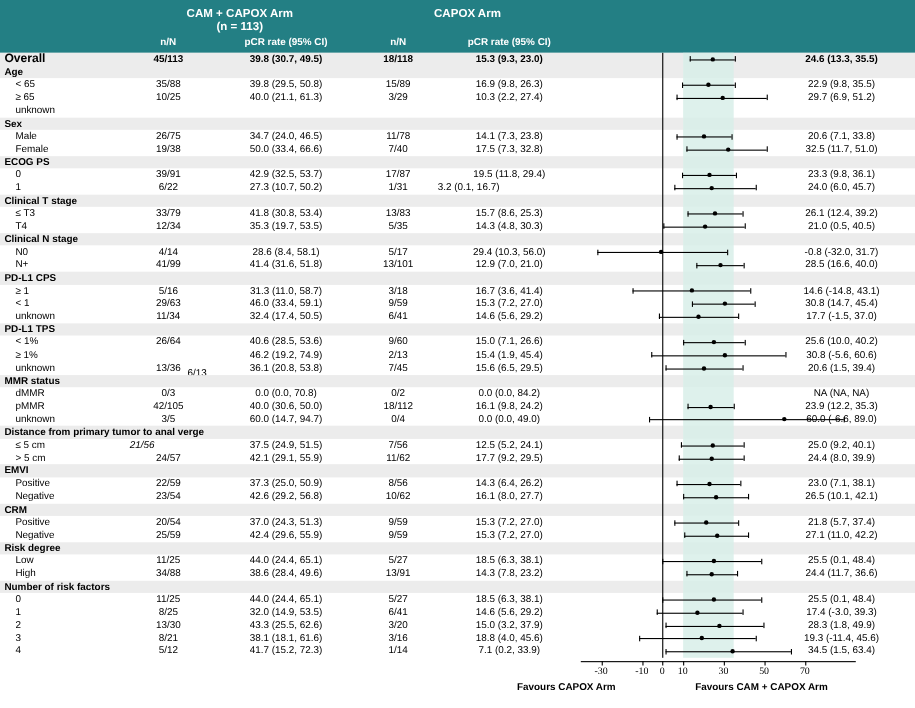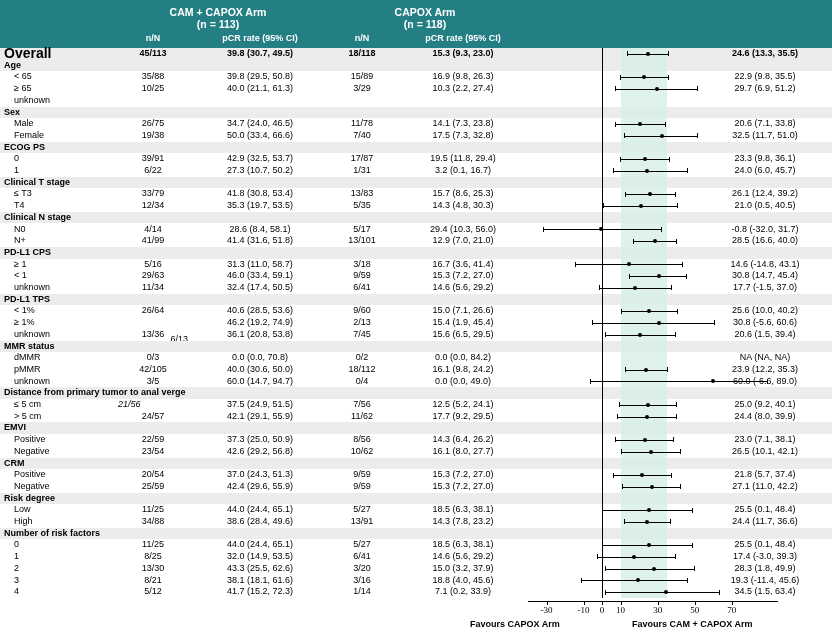--- a/index.html
+++ b/index.html
@@ -20,21 +20,21 @@
   }
   .hdr-t{position:absolute;text-align:center;font-weight:bold;font-size:10.5px;line-height:12px;}
   .hdr-sub{position:absolute;text-align:center;font-weight:bold;font-size:9px;}
 
   
   .row{position:absolute;left:0;width:832px;height:11.5px;}
   .row.alt{background:#ececec;}
   .grp{position:absolute;left:0;width:832px;height:11.5px;background:#ececec;}
   .sect{position:absolute;left:4px;font-weight:bold;font-size:9px;line-height:11.5px;}
   .lbl{position:absolute;left:14px;font-size:9px;line-height:11.5px;}
-  .lbl0{position:absolute;left:4px;font-size:14px;line-height:11.5px;font-weight:bold;}
+  .lbl0{position:absolute;left:4px;font-size:11px;line-height:11.5px;font-weight:bold;}
   .nn{position:absolute;text-align:center;font-size:9px;line-height:11.5px;}
   .pc{position:absolute;text-align:center;font-size:9px;line-height:11.5px;}
   .df{position:absolute;text-align:center;font-size:9px;line-height:11.5px;}
   .b{font-weight:bold;}
 
   
   #plot{position:absolute;left:528px;top:48px;width:250px;height:545px;}
   .band{position:absolute;top:0;height:545px;background:#d8efe9;opacity:.85;}
   .zero{position:absolute;top:0;width:1px;height:545px;background:#000;}
   .ci{position:absolute;height:1px;background:#000;}
@@ -50,21 +50,20 @@
 </style>
 </head>
 <body>
 
 <div id="wrap">
 
   <div class="hdr">
     <div class="hdr-t" style="left:118px;top:6px;width:200px;">CAM + CAPOX Arm</div>
     <div class="hdr-t" style="left:118px;top:18px;width:200px;font-weight:bold;">(n = 113)</div>
     <div class="hdr-t" style="left:330px;top:6px;width:190px;">CAPOX Arm</div>
-    <div class="hdr-t" style="left:330px;top:18px;width:190px;">(n = 118)</div>
     <div class="hdr-sub" style="left:118px;top:33px;width:70px;">n/N</div>
     <div class="hdr-sub" style="left:190px;top:33px;width:140px;">pCR rate (95% CI)</div>
     <div class="hdr-sub" style="left:330px;top:33px;width:64px;">n/N</div>
     <div class="hdr-sub" style="left:398px;top:33px;width:130px;">pCR rate (95% CI)</div>
   </div>
 
   <div id="rows">
       <div class="row alt" style="position: absolute; left: 0px; top: 48px; width: 832px; height: 11.7px;">
         <div class="lbl0" style="left: 4px; width: 110px; top: 0px;">Overall</div>
         <div class="nn b" style="left: 118px; width: 70px; top: 0px; text-align: center;">45/113</div>
@@ -128,21 +127,21 @@
         <div class="pc" style="left: 190px; width: 140px; top: 0px; text-align: center;">42.9 (32.5, 53.7)</div>
         <div class="nn" style="left: 330px; width: 64px; top: 0px; text-align: center;">17/87</div>
         <div class="pc" style="left: 398px; width: 130px; top: 0px; text-align: center;">19.5 (11.8, 29.4)</div>
         <div class="df" style="left: 700px; width: 130px; top: 0px; text-align: center;">23.3 (9.8, 36.1)</div>
       </div>
       <div class="row" style="position: absolute; left: 0px; top: 165px; width: 832px; height: 11.7px;">
         <div class="lbl" style="left: 14px; width: 110px; top: 0px;">1</div>
         <div class="nn" style="left: 118px; width: 70px; top: 0px; text-align: center;">6/22</div>
         <div class="pc" style="left: 190px; width: 140px; top: 0px; text-align: center;">27.3 (10.7, 50.2)</div>
         <div class="nn" style="left: 330px; width: 64px; top: 0px; text-align: center;">1/31</div>
-        <div class="pc" style="left: 398px; width: 130px; top: 0px; text-align: center;">3.2 (0.1, 16.7)</div>
+        <div class="pc" style="left: 398px; width: 130px; top: 0px; text-align: left;">3.2 (0.1, 16.7)</div>
         <div class="df" style="left: 700px; width: 130px; top: 0px; text-align: center;">24.0 (6.0, 45.7)</div>
       </div>
       <div class="grp" style="position: absolute; left: 0px; top: 176.7px; width: 832px; height: 11.7px;">
         <div class="sect" style="top: 0px;">Clinical T stage</div>
       </div>
       <div class="row" style="position: absolute; left: 0px; top: 188.4px; width: 832px; height: 11.7px;">
         <div class="lbl" style="left: 14px; width: 110px; top: 0px;">≤ T3</div>
         <div class="nn" style="left: 118px; width: 70px; top: 0px; text-align: center;">33/79</div>
         <div class="pc" style="left: 190px; width: 140px; top: 0px; text-align: center;">41.8 (30.8, 53.4)</div>
         <div class="nn" style="left: 330px; width: 64px; top: 0px; text-align: center;">13/83</div>

